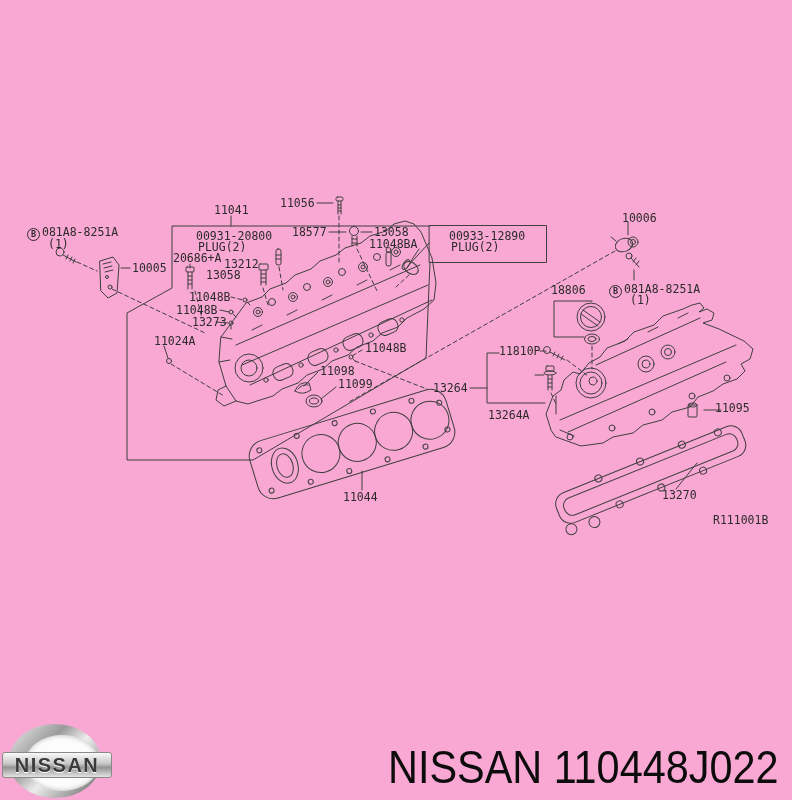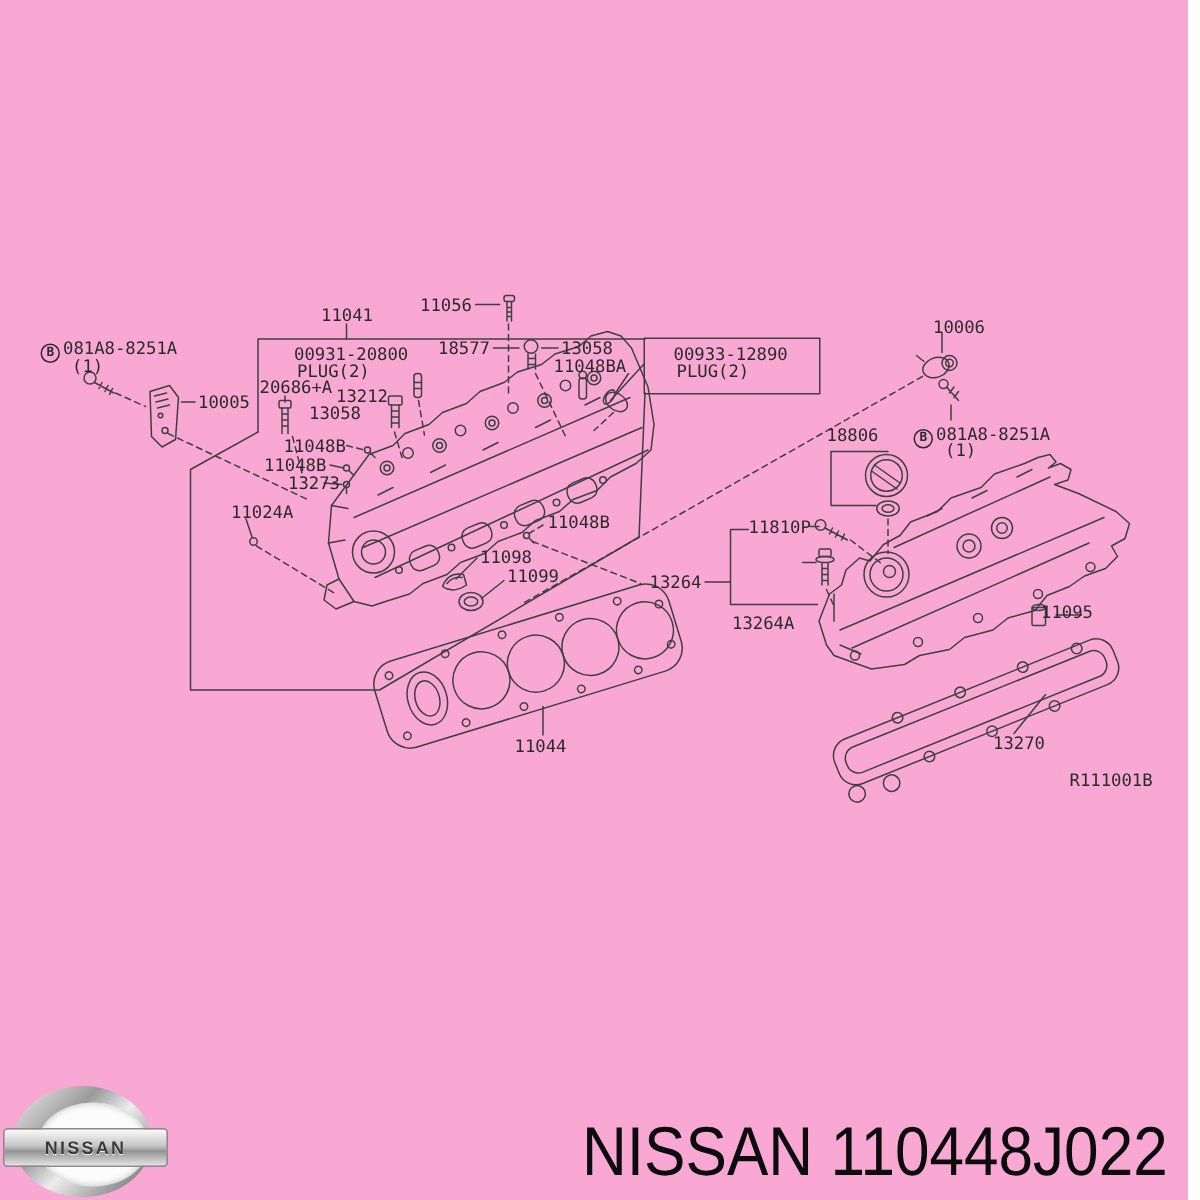--- a/index.html
+++ b/index.html
@@ -15,21 +15,21 @@
                 font-size:46px;font-weight:400;color:#0c0c0c;letter-spacing:0px;
                 transform:scaleX(0.9);transform-origin:left top;white-space:nowrap;}
   .logo{position:absolute;left:2px;top:722px;width:110px;height:78px;}
   .logo-ring{position:absolute;left:7px;top:2px;width:92px;height:74px;border-radius:50%;
              background:linear-gradient(135deg,#f2f2f2 0%,#9a9a9a 35%,#ededed 55%,#8e8e8e 85%,#cfcfcf 100%);}
   .logo-ring-inner{position:absolute;left:16px;top:11px;width:74px;height:56px;border-radius:50%;
              background:#fcfcfc;box-shadow:inset 0 0 5px #b9b9b9;}
   .logo-bar{position:absolute;left:0px;top:30px;width:108px;height:24px;border:1px solid #8a8a8a;border-radius:3px;
             background:linear-gradient(180deg,#fafafa 0%,#c6c6c6 45%,#949494 60%,#e3e3e3 100%);
             display:flex;align-items:center;justify-content:center;}
-  .logo-bar span{font-family:"Liberation Sans",sans-serif;font-size:12px;font-weight:bold;color:#3a3a3a;
+  .logo-bar span{font-family:"Liberation Sans",sans-serif;font-size:20px;font-weight:bold;color:#3a3a3a;
                  letter-spacing:1.5px;text-shadow:0 1px 0 #ffffff;}
 </style>
 </head>
 <body>
 
 <div class="screen">
 
   <svg width="800" height="800" viewBox="0 0 800 800">
     <g stroke="#3f3f3f" stroke-width="1" fill="none" stroke-linecap="round" stroke-linejoin="round">
 
@@ -271,21 +271,21 @@
       <div class="part-label" style="left: 154px; top: 335px;">11024A</div>
       <div class="part-label" style="left: 551px; top: 284px;">18806</div>
       <div class="part-label" style="left: 609px; top: 283px;"><span class="circled-b">B</span>081A8-8251A</div>
       <div class="part-label" style="left: 630px; top: 294px;">(1)</div>
       <div class="part-label" style="left: 365px; top: 342px;">11048B</div>
       <div class="part-label" style="left: 320px; top: 365px;">11098</div>
       <div class="part-label" style="left: 338px; top: 378px;">11099</div>
       <div class="part-label" style="left: 499px; top: 345px;">11810P</div>
       <div class="part-label" style="left: 488px; top: 369px; margin-top: 40px;">13264A</div>
       <div class="part-label" style="left: 433px; top: 382px;">13264</div>
-      <div class="part-label" style="left: 694px; top: 402px;">11095</div>
+      <div class="part-label" style="left: 715px; top: 402px;">11095</div>
       <div class="part-label" style="left: 662px; top: 489px;">13270</div>
       <div class="part-label" style="left: 343px; top: 491px;">11044</div>
       <div class="part-label" style="left: 713px; top: 514px;">R111001B</div>
     </div>
 
   <div class="logo">
     <div class="logo-ring">
       <div class="logo-ring-inner"></div>
     </div>
     <div class="logo-bar">

